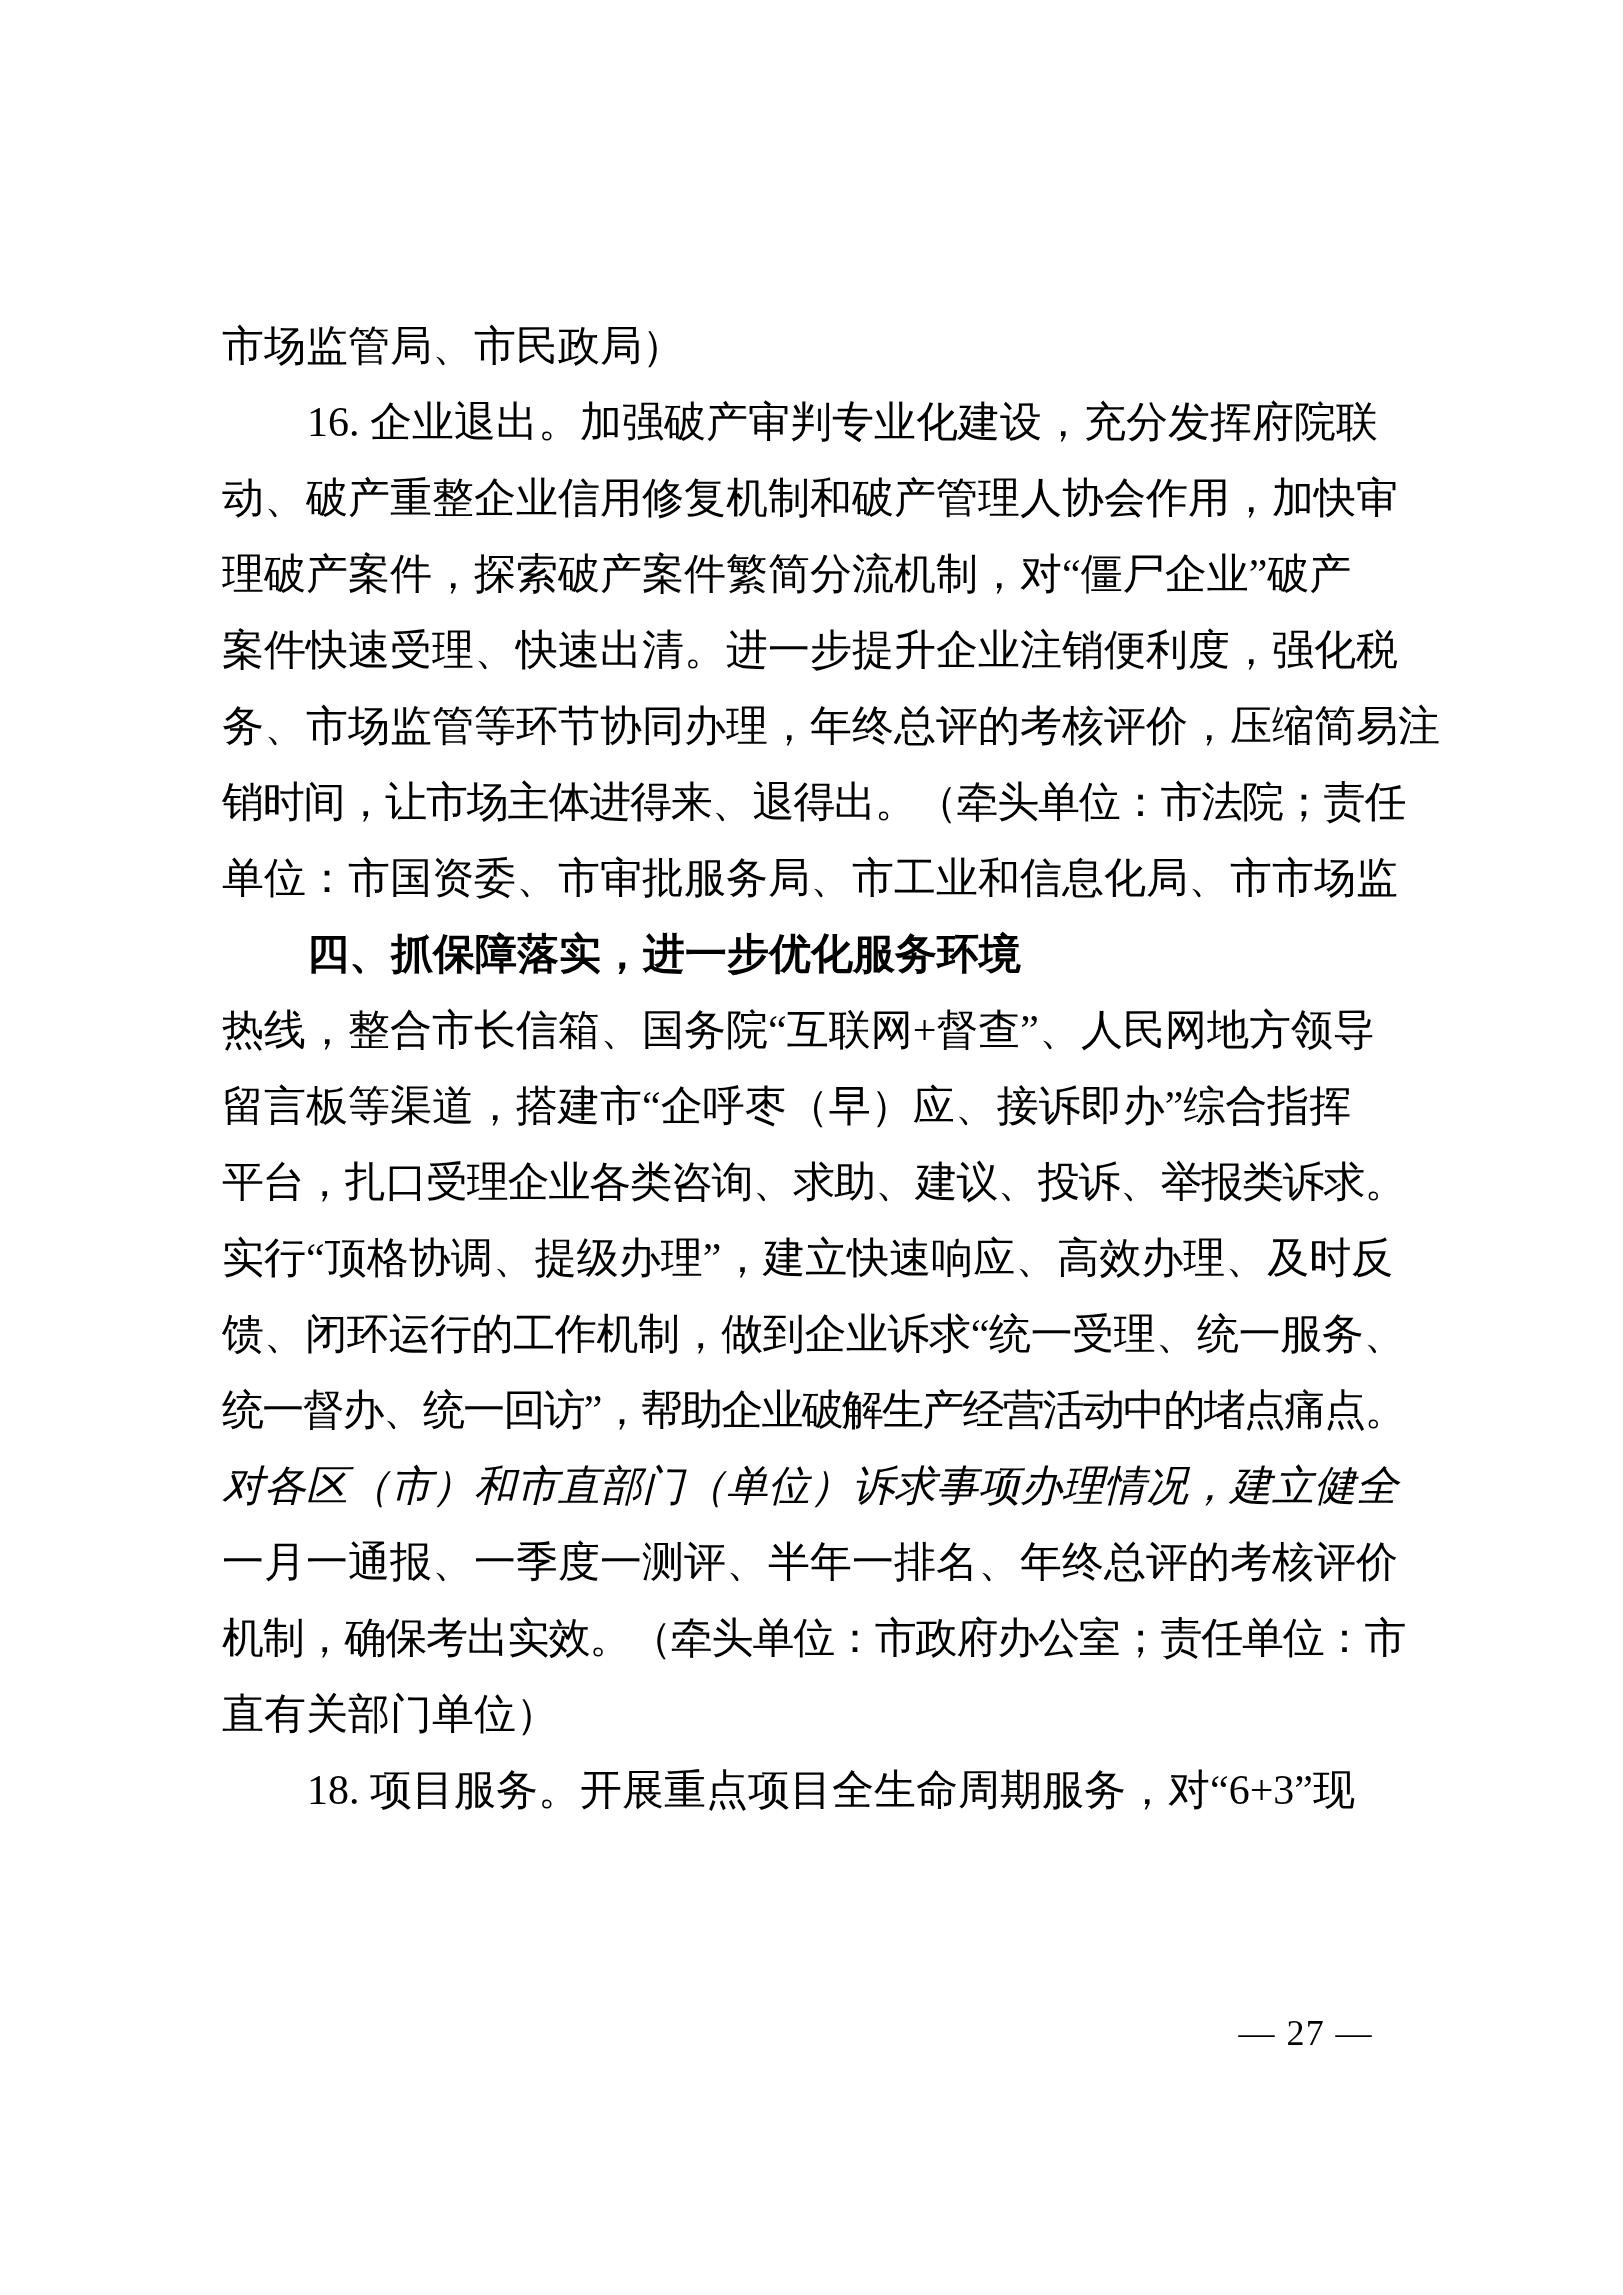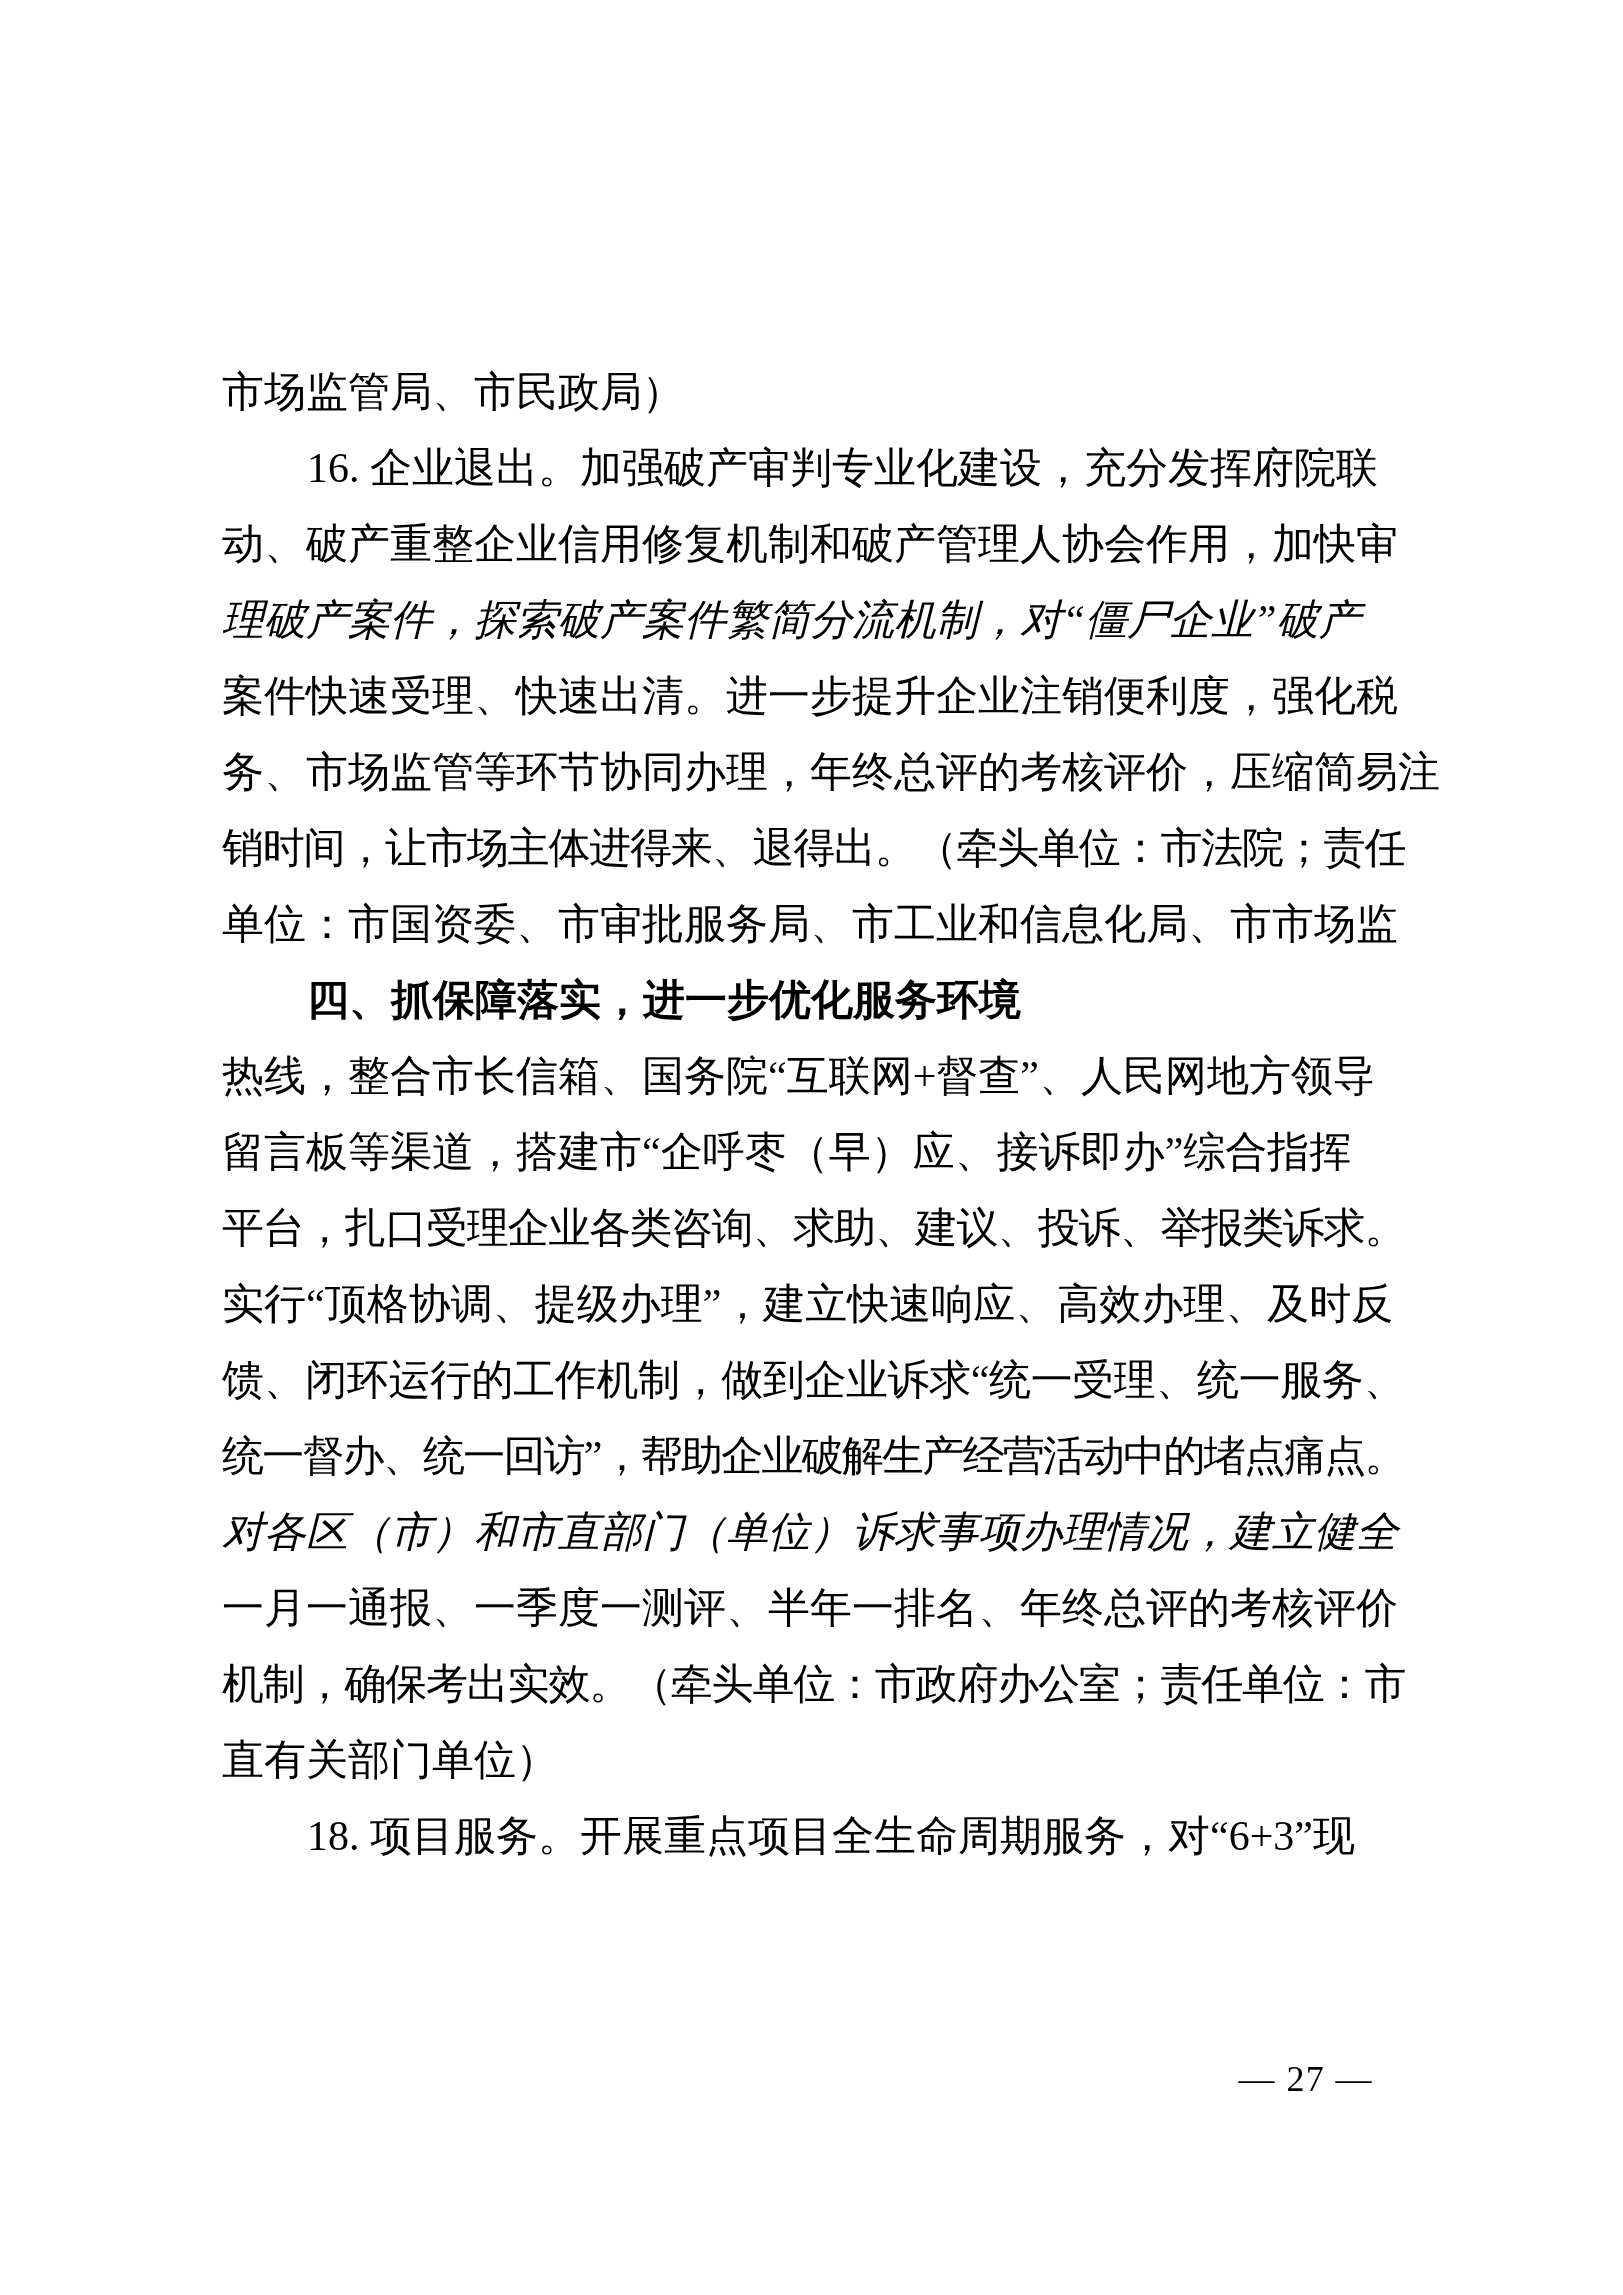--- a/index.html
+++ b/index.html
@@ -9,21 +9,20 @@
     background: #ffffff;
   }
   .page {
     position: relative;
     width: 1623px;
     height: 2182px;
     background: #ffffff;
     color: #000000;
     font-family: "Liberation Serif", "DejaVu Serif", serif;
     overflow: hidden;
-    margin-top: 46px;
   }
   .content {
     position: absolute;
     left: 222px;
     top: 308px;
     width: 1192px;
   }
   .line {
     height: 76px;
     line-height: 76px;
@@ -50,21 +49,21 @@
   }
 </style>
 </head>
 <body>
 
 <div class="page">
   <div class="content">
       <div class="line">市场监管局、市民政局）</div>
       <div class="line indent fit" style="letter-spacing: 0px;">16. 企业退出。加强破产审判专业化建设，充分发挥府院联</div>
       <div class="line fit" style="letter-spacing: 0px;">动、破产重整企业信用修复机制和破产管理人协会作用，加快审</div>
-      <div class="line fit" style="letter-spacing: 0px; font-style: italic;">理破产案件，探索破产案件繁简分流机制，对“僵尸企业”破产</div>
+      <div class="line fit" style="letter-spacing: 0px;">理破产案件，探索破产案件繁简分流机制，对“僵尸企业”破产</div>
       <div class="line fit" style="letter-spacing: 0px;">案件快速受理、快速出清。进一步提升企业注销便利度，强化税</div>
       <div class="line fit" style="letter-spacing: 0px;">务、市场监管等环节协同办理，年终总评的考核评价，压缩简易注</div>
       <div class="line fit" style="letter-spacing: -1.2px;">销时间，让市场主体进得来、退得出。（牵头单位：市法院；责任</div>
       <div class="line fit" style="letter-spacing: 0px;">单位：市国资委、市审批服务局、市工业和信息化局、市市场监</div>
       <div class="line heading indent">四、抓保障落实，进一步优化服务环境</div>
       <div class="line fit" style="letter-spacing: 0px;">热线，整合市长信箱、国务院“互联网+督查”、人民网地方领导</div>
       <div class="line fit" style="letter-spacing: 0px;">留言板等渠道，搭建市“企呼枣（早）应、接诉即办”综合指挥</div>
       <div class="line fit" style="letter-spacing: -1.2px;">平台，扎口受理企业各类咨询、求助、建议、投诉、举报类诉求。</div>
       <div class="line fit" style="letter-spacing: 0px;">实行“顶格协调、提级办理”，建立快速响应、高效办理、及时反</div>
       <div class="line fit" style="letter-spacing: -0.4px;">馈、闭环运行的工作机制，做到企业诉求“统一受理、统一服务、</div>

